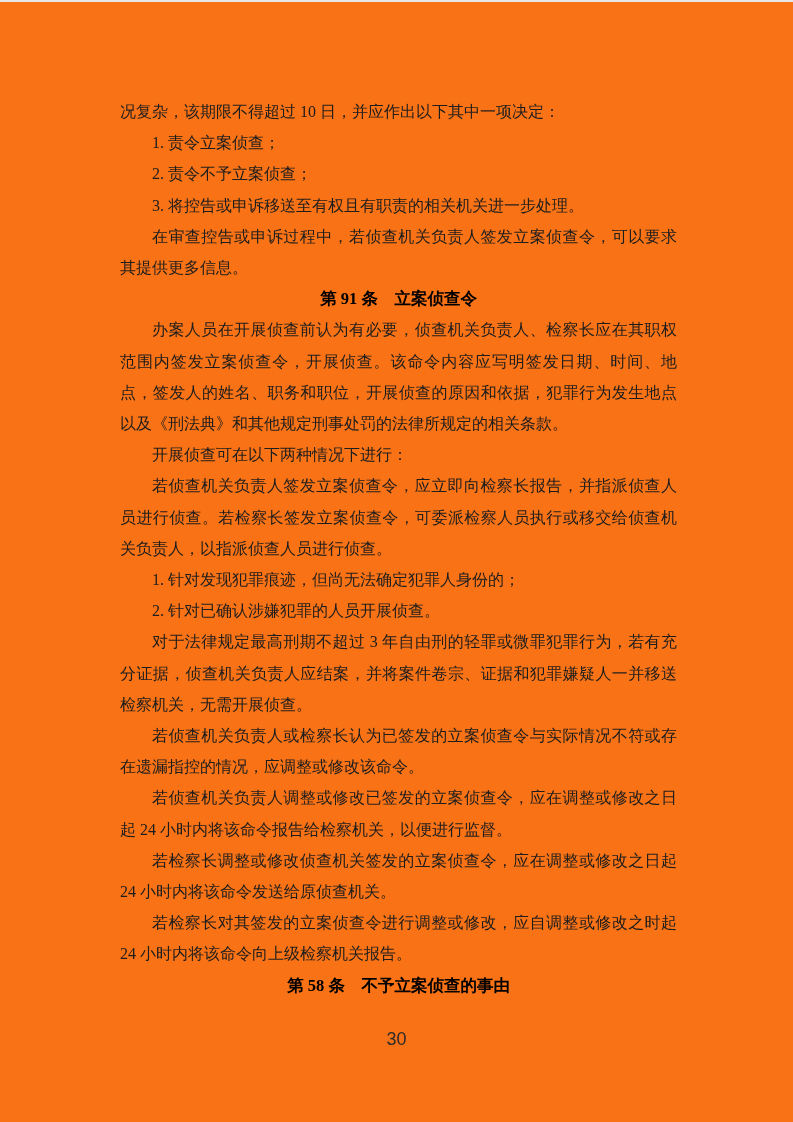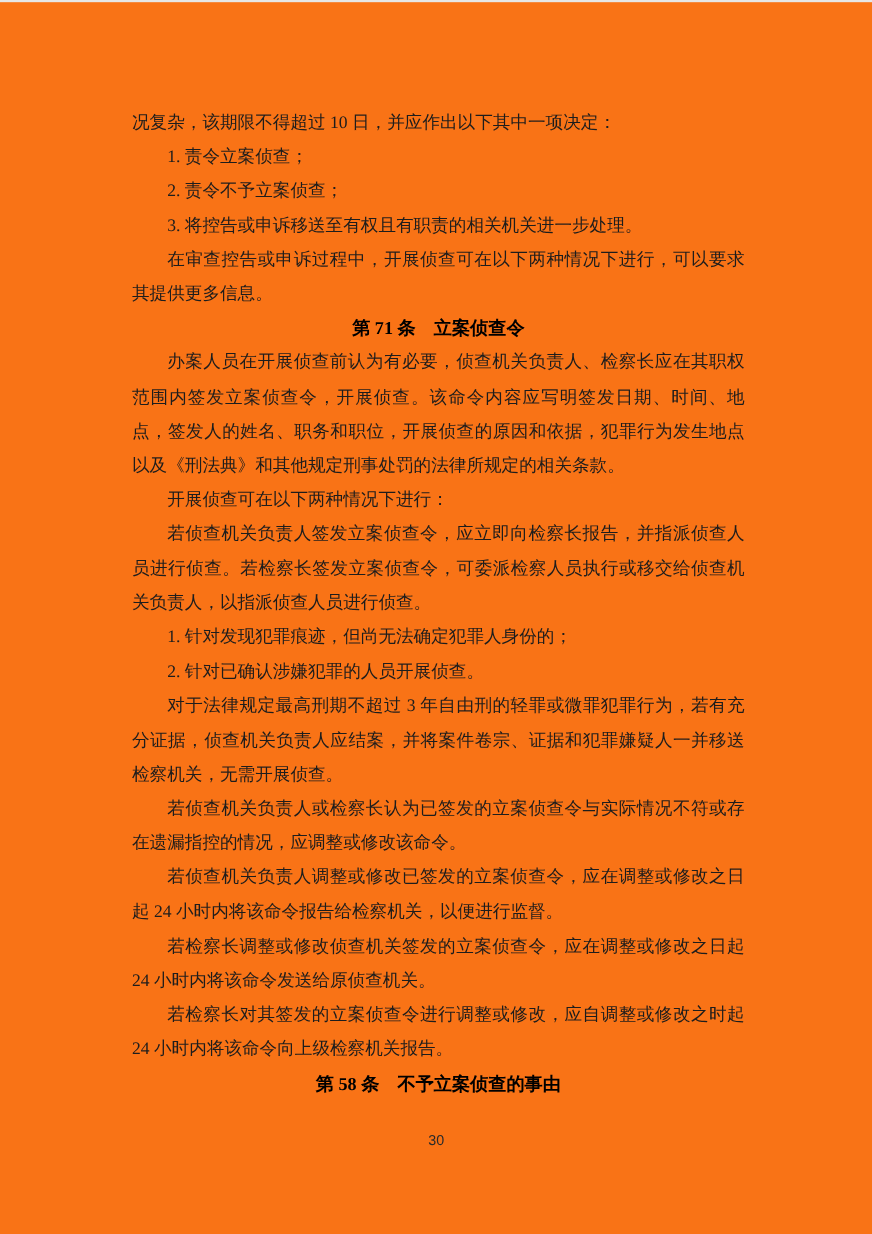--- a/index.html
+++ b/index.html
@@ -45,35 +45,35 @@
     color: #000000;
     line-height: 31.2px;
   }
   .page-number {
     position: absolute;
     top: 1027px;
     left: 0;
     width: 793px;
     text-align: center;
     font-family: "Liberation Sans", "DejaVu Sans", sans-serif;
-    font-size: 13px;
+    font-size: 18px;
     color: #2b2b2b;
   }
 </style>
 </head>
 <body>
 
 <div class="page">
   <div class="content">
     <p class="continuation">况复杂，该期限不得超过 10 日，并应作出以下其中一项决定：</p>
     <p>1. 责令立案侦查；</p>
     <p>2. 责令不予立案侦查；</p>
     <p>3. 将控告或申诉移送至有权且有职责的相关机关进一步处理。</p>
-    <p>在审查控告或申诉过程中，开展侦查可在以下两种情况下进行，可以要求其提供更多信息。</p>
-    <h2 class="heading">第 71 条　立案侦查令</h2>
+    <p>在审查控告或申诉过程中，若侦查机关负责人签发立案侦查令，可以要求其提供更多信息。</p>
+    <h2 class="heading">第 91 条　立案侦查令</h2>
     <p>办案人员在开展侦查前认为有必要，侦查机关负责人、检察长应在其职权范围内签发立案侦查令，开展侦查。该命令内容应写明签发日期、时间、地点，签发人的姓名、职务和职位，开展侦查的原因和依据，犯罪行为发生地点以及《刑法典》和其他规定刑事处罚的法律所规定的相关条款。</p>
     <p>开展侦查可在以下两种情况下进行：</p>
     <p>若侦查机关负责人签发立案侦查令，应立即向检察长报告，并指派侦查人员进行侦查。若检察长签发立案侦查令，可委派检察人员执行或移交给侦查机关负责人，以指派侦查人员进行侦查。</p>
     <p>1. 针对发现犯罪痕迹，但尚无法确定犯罪人身份的；</p>
     <p>2. 针对已确认涉嫌犯罪的人员开展侦查。</p>
     <p>对于法律规定最高刑期不超过 3 年自由刑的轻罪或微罪犯罪行为，若有充分证据，侦查机关负责人应结案，并将案件卷宗、证据和犯罪嫌疑人一并移送检察机关，无需开展侦查。</p>
     <p>若侦查机关负责人或检察长认为已签发的立案侦查令与实际情况不符或存在遗漏指控的情况，应调整或修改该命令。</p>
     <p>若侦查机关负责人调整或修改已签发的立案侦查令，应在调整或修改之日起 24 小时内将该命令报告给检察机关，以便进行监督。</p>
     <p>若检察长调整或修改侦查机关签发的立案侦查令，应在调整或修改之日起 24 小时内将该命令发送给原侦查机关。</p>
     <p>若检察长对其签发的立案侦查令进行调整或修改，应自调整或修改之时起 24 小时内将该命令向上级检察机关报告。</p>

